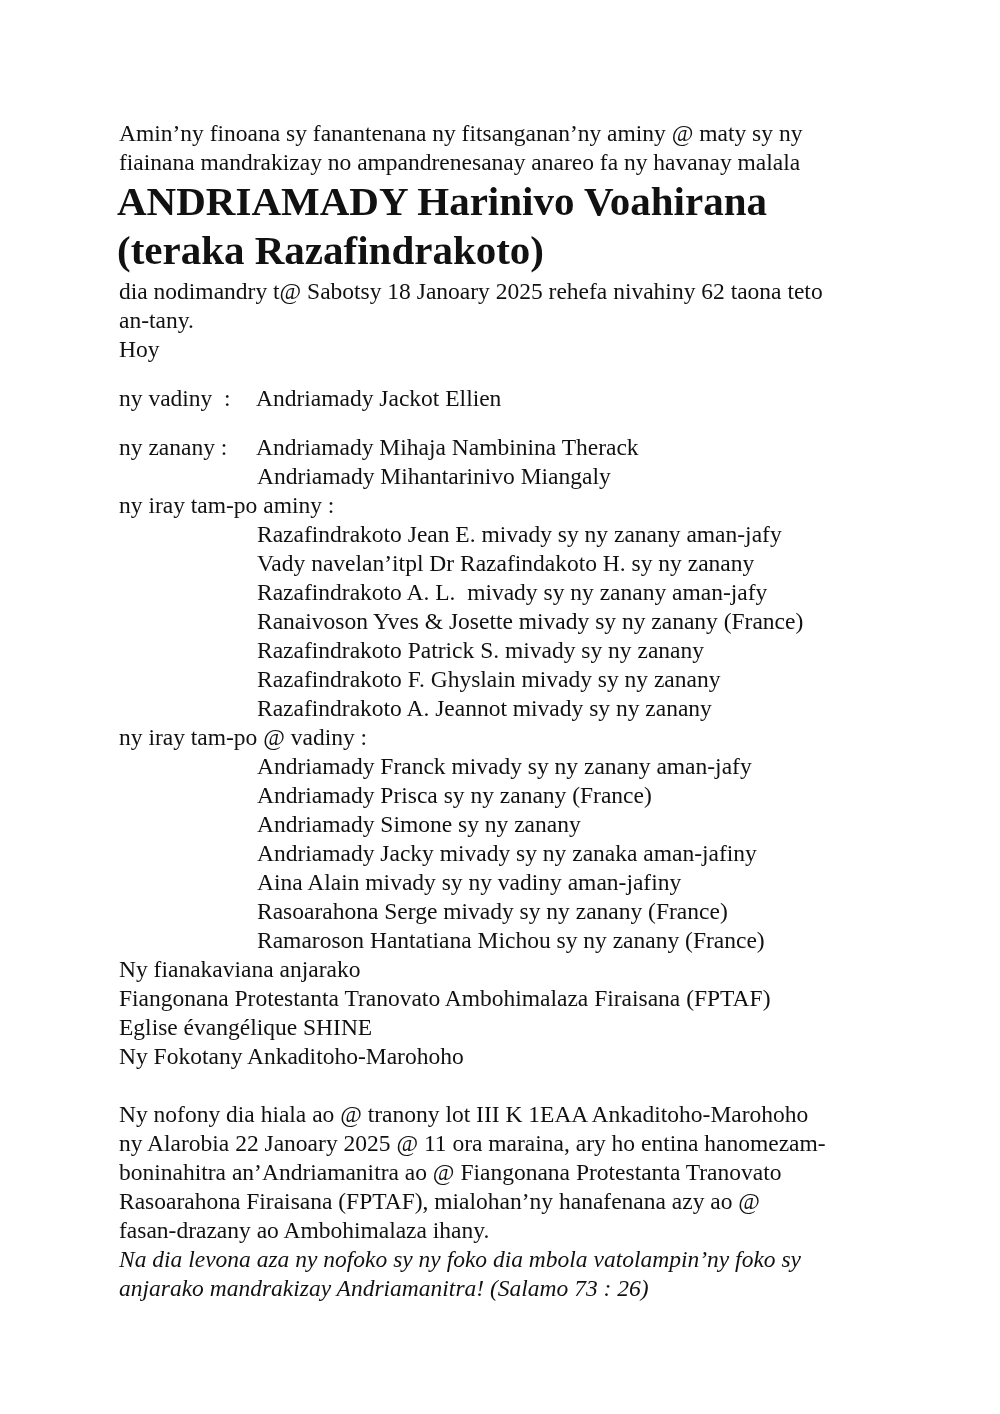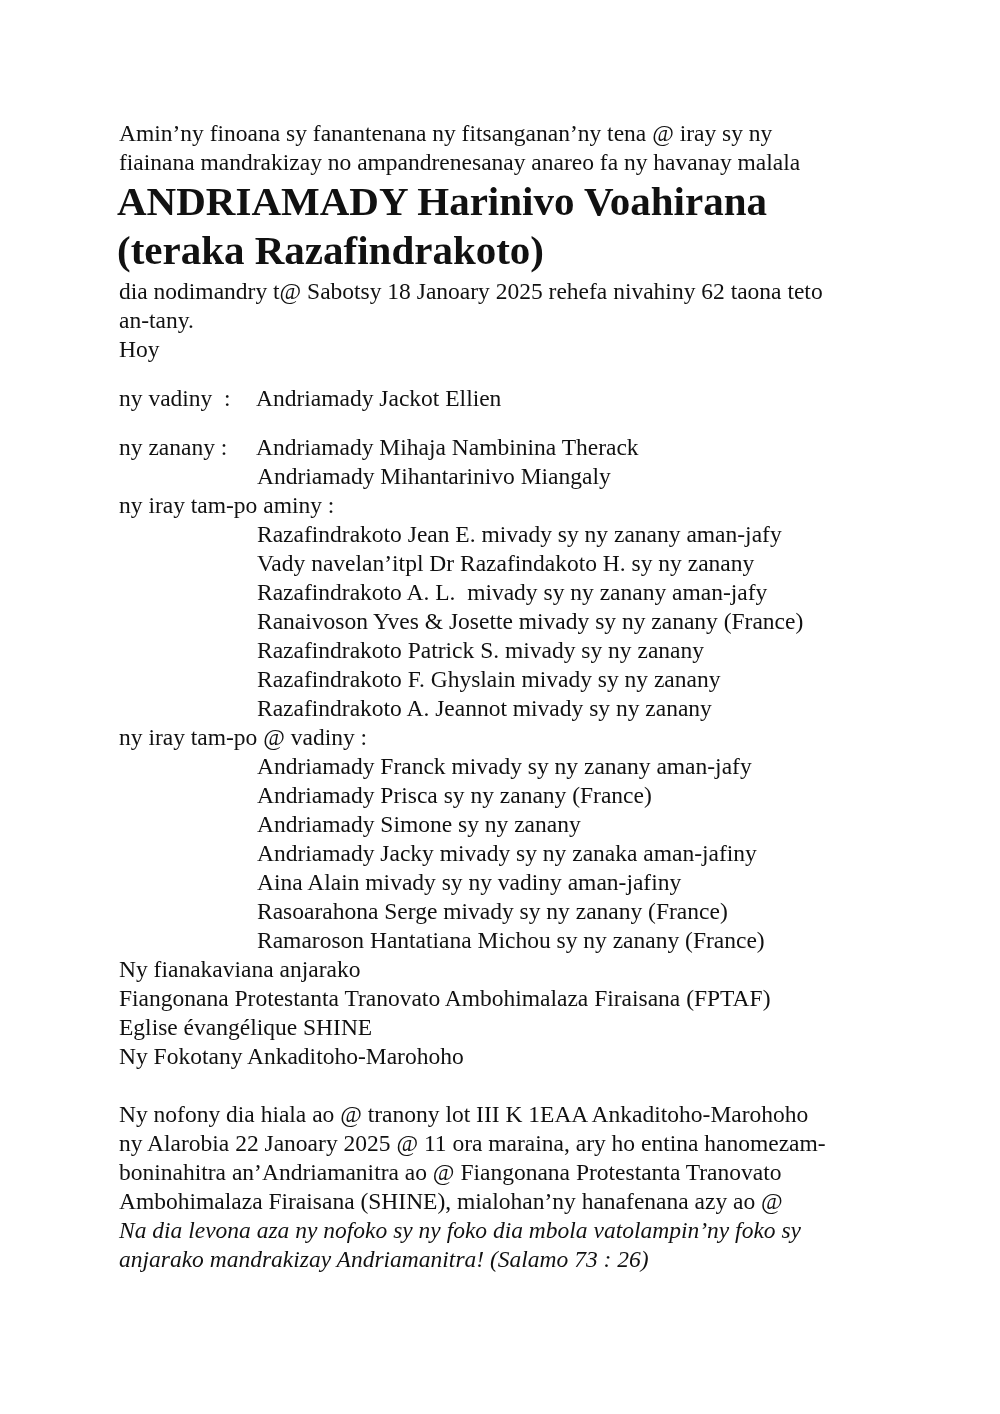--- a/index.html
+++ b/index.html
@@ -13,21 +13,21 @@
     .label { display: inline-block; width: 137px; }
     .indent { padding-left: 138px; }
     .spacer { height: 29px; }
     .italic { font-style: italic; }
   </style>
 </head>
 <body>
 
 <div class="page">
   <div class="intro">
-    <div class="line">Amin’ny finoana sy fanantenana ny fitsanganan’ny tena @ iray sy ny</div>
+    <div class="line">Amin’ny finoana sy fanantenana ny fitsanganan’ny aminy @ maty sy ny</div>
     <div class="line">fiainana mandrakizay no ampandrenesanay anareo fa ny havanay malala</div>
   </div>
 
   <div class="title">ANDRIAMADY Harinivo Voahirana</div>
   <div class="title t2">(teraka Razafindrakoto)</div>
 
   <div>
     <div class="line">dia nodimandry t@ Sabotsy 18 Janoary 2025 rehefa nivahiny 62 taona teto</div>
     <div class="line">an-tany.</div>
   </div>
@@ -73,20 +73,21 @@
     <div class="line">Eglise évangélique SHINE</div>
     <div class="line">Ny Fokotany Ankaditoho-Marohoho</div>
   </div>
 
   <div class="spacer"></div>
 
   <div>
     <div class="line">Ny nofony dia hiala ao @ tranony lot III K 1EAA Ankaditoho-Marohoho</div>
     <div class="line">ny Alarobia 22 Janoary 2025 @ 11 ora maraina, ary ho entina hanomezam-</div>
     <div class="line">boninahitra an’Andriamanitra ao @ Fiangonana Protestanta Tranovato</div>
-    <div class="line">Ambohimalaza Firaisana (SHINE), mialohan’ny hanafenana azy ao @</div>
+    <div class="line">Rasoarahona Firaisana (FPTAF), mialohan’ny hanafenana azy ao @</div>
+    <div class="line">fasan-drazany ao Ambohimalaza ihany.</div>
   </div>
 
   <div class="italic">
     <div class="line">Na dia levona aza ny nofoko sy ny foko dia mbola vatolampin’ny foko sy</div>
     <div class="line">anjarako mandrakizay Andriamanitra! (Salamo 73 : 26)</div>
   </div>
 </div>
 
 </body></html>

